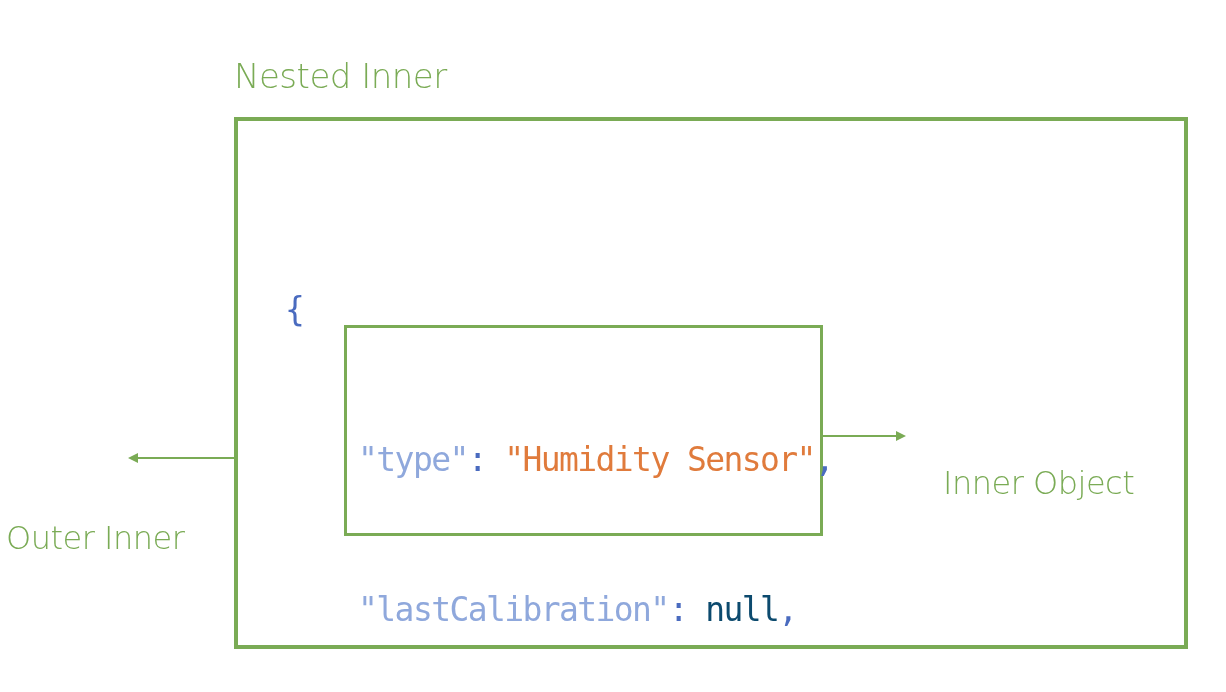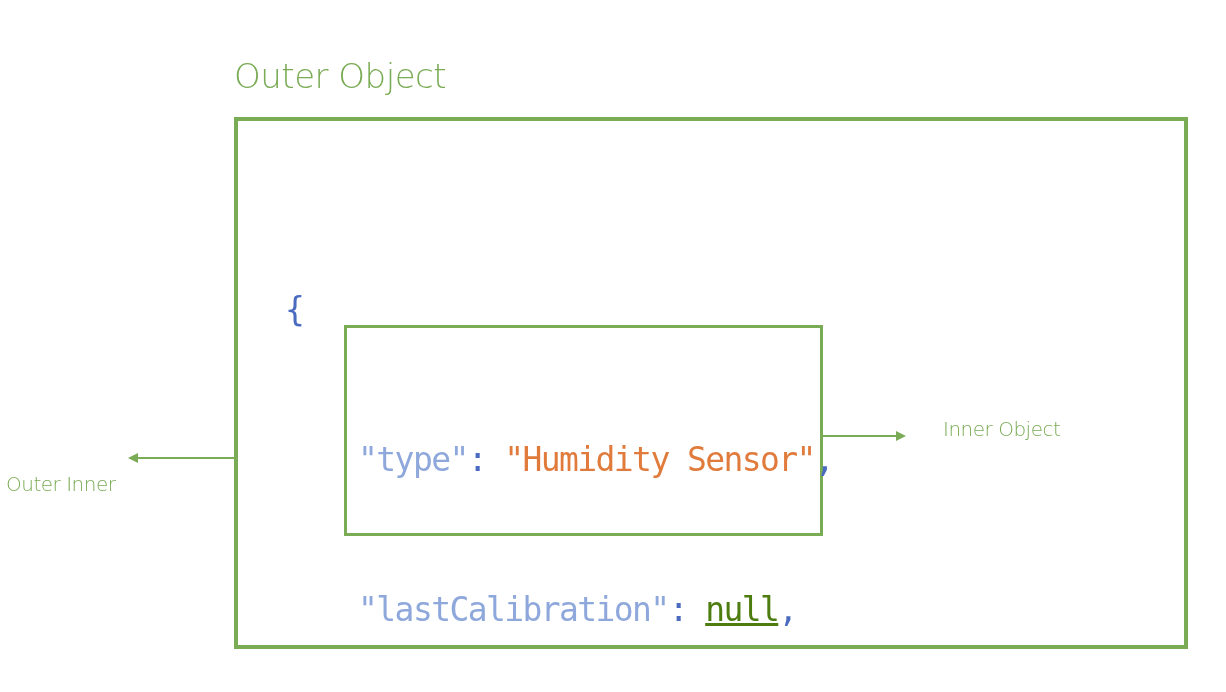--- a/index.html
+++ b/index.html
@@ -5,34 +5,34 @@
     html, body { margin: 0; padding: 0; background: #ffffff; }
     body { width: 1226px; height: 692px; position: relative; overflow: hidden; font-family: "DejaVu Sans", sans-serif; }
     .title { position: absolute; left: 234px; top: 56px; font-size: 34px; color: #7aab55; font-family: "DejaVu Sans", sans-serif; letter-spacing: -0.5px; font-weight: 300; }
     .outer-box { position: absolute; left: 234px; top: 117px; width: 946px; height: 524px; border: 4px solid #7aab55; box-sizing: content-box; }
     .inner-box { position: absolute; left: 344px; top: 325px; width: 473px; height: 205px; border: 3px solid #7aab55; box-sizing: content-box; }
     .code { position: absolute; left: 285px; top: 185px; font-family: "DejaVu Sans Mono", monospace; font-size: 33px; line-height: 50px; white-space: pre; letter-spacing: -1.6px; }
     .line { height: 50px; }
     .key { color: #8fa8dc; }
     .punct { color: #4a6bbf; }
     .str { color: #e07b3c; }
-    .kw { color: #4d7c0f; text-decoration: underline; }
-    .label { position: absolute; font-size: 20px; color: #7aab55; font-family: "DejaVu Sans", sans-serif; font-weight: 300; letter-spacing: -0.5px; }
+    .kw { color: #0c4a6e; }
+    .label { position: absolute; font-size: 32px; color: #7aab55; font-family: "DejaVu Sans", sans-serif; font-weight: 300; letter-spacing: -0.5px; margin-top: 47px; }
     .outer-label { left: 6px; top: 472px; }
     .inner-label { left: 943px; top: 417px; }
     .arrow { position: absolute; height: 2px; background: #7aab55; }
     .arrow-outer { left: 136px; top: 457px; width: 98px; }
     .arrow-inner { left: 822px; top: 435px; width: 76px; }
     .head-left { position: absolute; left: 128px; top: 453px; width: 0; height: 0; border-top: 5px solid transparent; border-bottom: 5px solid transparent; border-right: 10px solid #7aab55; }
     .head-right { position: absolute; left: 896px; top: 431px; width: 0; height: 0; border-top: 5px solid transparent; border-bottom: 5px solid transparent; border-left: 10px solid #7aab55; }
   </style>
 </head>
 <body>
 
-<div class="title">Outer Object</div>
+<div class="title">Nested Inner</div>
 
 <div class="outer-box"></div>
 <div class="inner-box"></div>
 
 <div class="code">
   <div class="line"><span class="punct">{</span></div>
   <div class="line">    <span class="key">"type"</span><span class="punct">: </span><span class="str">"Humidity Sensor"</span><span class="punct">,</span></div>
   <div class="line">    <span class="key">"lastCalibration"</span><span class="punct">: </span><span class="kw">null</span><span class="punct">,</span></div>
   
   

